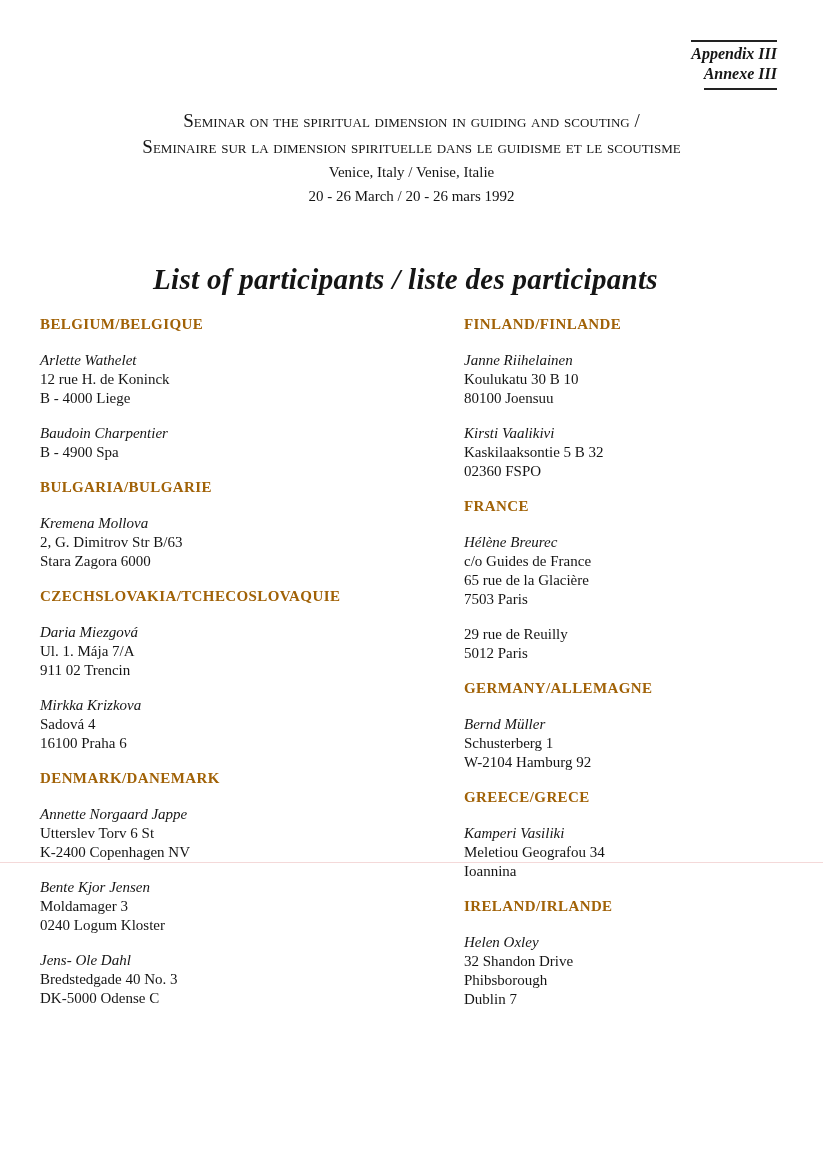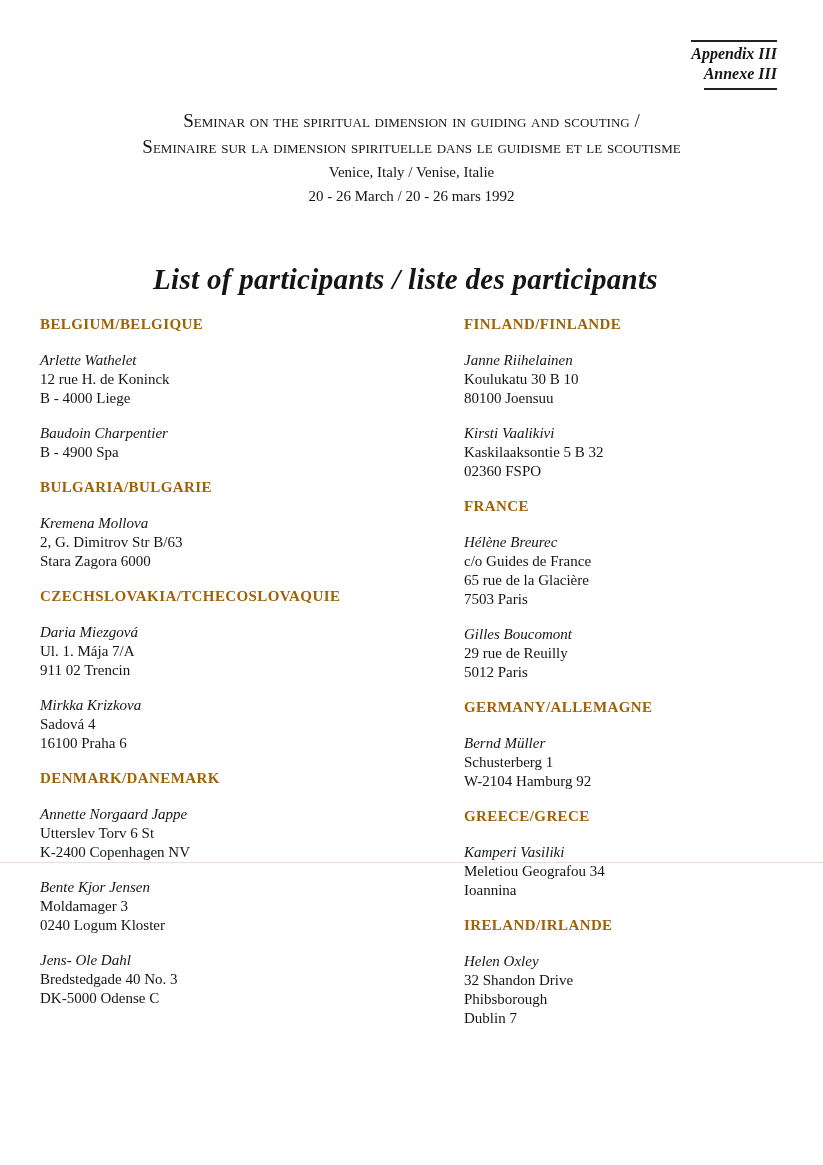--- a/index.html
+++ b/index.html
@@ -144,21 +144,20 @@
     </div>
     <div class="group">
       <div class="country">FRANCE</div>
       <div class="person">
         <div class="name">Hélène Breurec</div>
         <div class="addr">c/o Guides de France</div>
         <div class="addr">65 rue de la Glacière</div>
         <div class="addr">7503 Paris</div>
       </div>
       <div class="person">
-        <div class="name">Gilles Boucomont</div>
         <div class="addr">29 rue de Reuilly</div>
         <div class="addr">5012 Paris</div>
       </div>
     </div>
     <div class="group">
       <div class="country">GERMANY/ALLEMAGNE</div>
       <div class="person">
         <div class="name">Bernd Müller</div>
         <div class="addr">Schusterberg 1</div>
         <div class="addr">W-2104 Hamburg 92</div>

